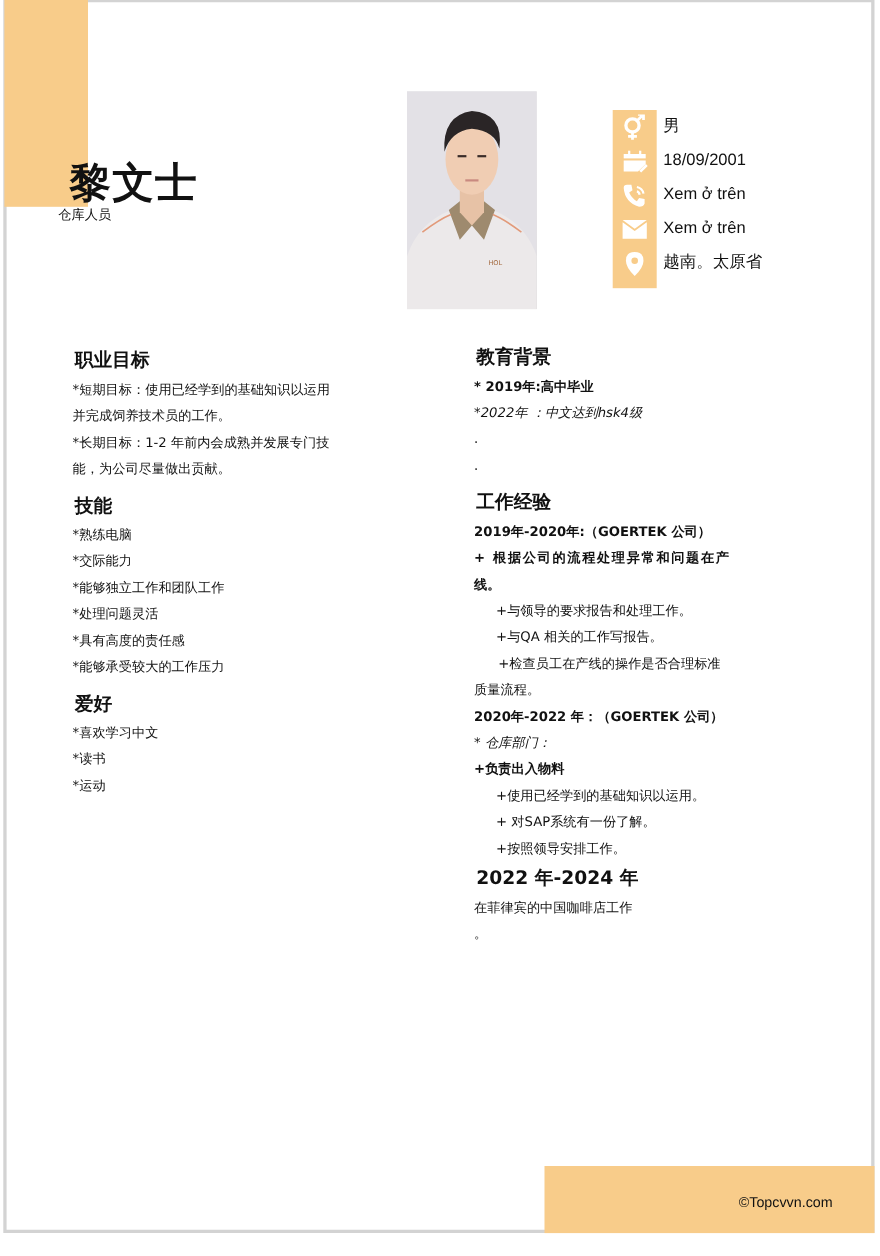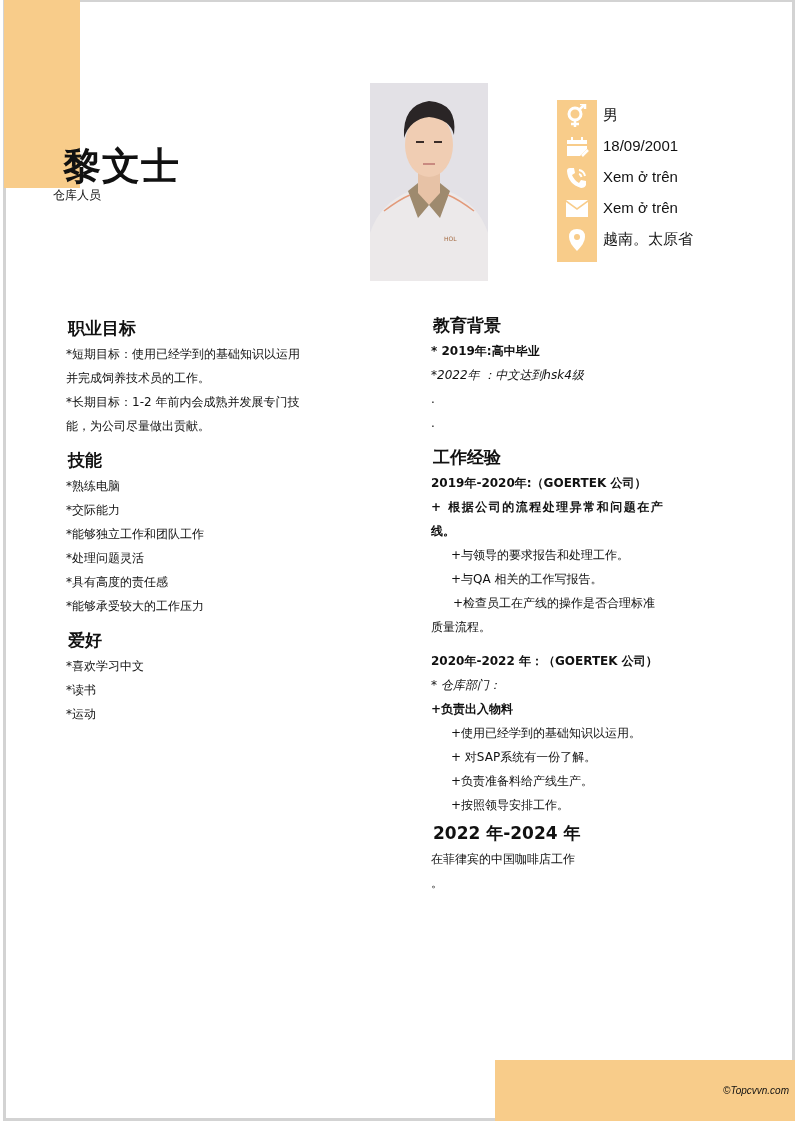--- a/index.html
+++ b/index.html
@@ -22,21 +22,21 @@
   .line { font-size: 12px; line-height: 24px; }
   .col-left { position: absolute; left: 66px; top: 314px; width: 320px; }
   .col-right { position: absolute; left: 431px; top: 311px; width: 305px; }
   .mb { margin-bottom: 10px; }
   .bold { font-weight: bold; }
   .italic { font-style: italic; }
   .indent1 { padding-left: 20px; }
   .indent2 { padding-left: 22px; }
   .dot { font-size: 12px; line-height: 24px; }
   .footer { position: absolute; left: 495px; top: 1060px; width: 300px; height: 61px; background: var(--accent, #F8CC8A); }
-  .footer-text { position: absolute; right: 6px; top: 25px; font-size: 10px; font-family: "Liberation Sans", sans-serif; font-style: italic; }
+  .footer-text { position: absolute; right: 38px; top: 25px; font-size: 13px; font-family: "Liberation Sans", sans-serif; }
 </style>
 </head>
 <body>
 
 <div class="page"></div>
 
 <div class="accent-block"></div>
 
 <h1 class="name">黎文士</h1>
 <div class="title">仓库人员</div>
@@ -142,37 +142,36 @@
     <h2 class="section-title">教育背景</h2>
     <div class="line bold">* 2019年:高中毕业</div>
     <div class="line italic">*2022年 ：中文达到hsk4级</div>
     <div class="dot">.</div>
     <div class="dot">.</div>
   </section>
 
   <section>
     <h2 class="section-title">工作经验</h2>
 
-    <div style="margin-bottom:10px">
+    <div style="margin-bottom:0">
       <div class="line bold">2019年-2020年:（GOERTEK 公司）</div>
       <div class="line bold" style="letter-spacing:1.5px">+ 根据公司的流程处理异常和问题在产</div>
       <div class="line bold">线。</div>
       <div class="line indent1">+与领导的要求报告和处理工作。</div>
       <div class="line indent1">+与QA 相关的工作写报告。</div>
       <div class="line indent2">+检查员工在产线的操作是否合理标准</div>
       <div class="line">质量流程。</div>
     </div>
 
     <div style="margin-bottom:4px">
       <div class="line bold">2020年-2022 年：（GOERTEK 公司）</div>
       <div class="line italic">* 仓库部门：</div>
       <div class="line bold">+负责出入物料</div>
       <div class="line indent1">+使用已经学到的基础知识以运用。</div>
       <div class="line indent1">+ 对SAP系统有一份了解。</div>
-      <div class="line indent1">+负责准备料给产线生产。</div>
       <div class="line indent1">+按照领导安排工作。</div>
     </div>
 
     <div>
       <h3 class="section-title">2022 年-2024 年</h3>
       <div class="line">在菲律宾的中国咖啡店工作</div>
       <div class="line">。</div>
     </div>
   </section>
 </div>

